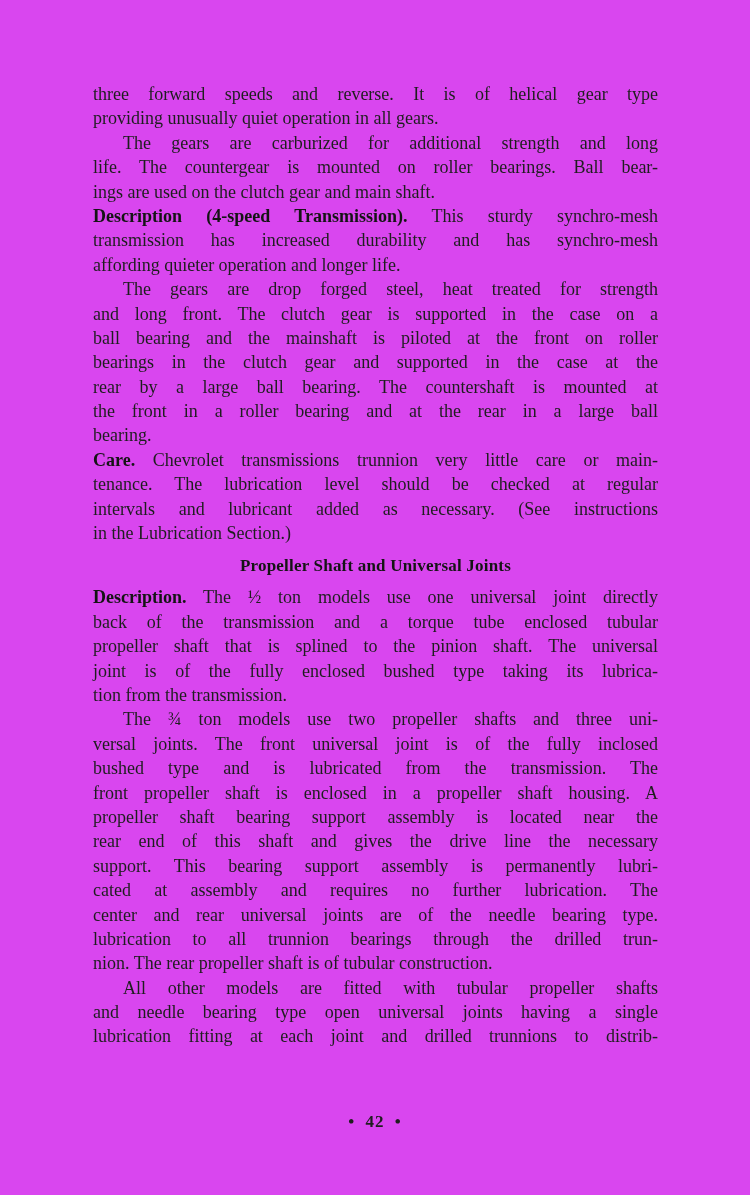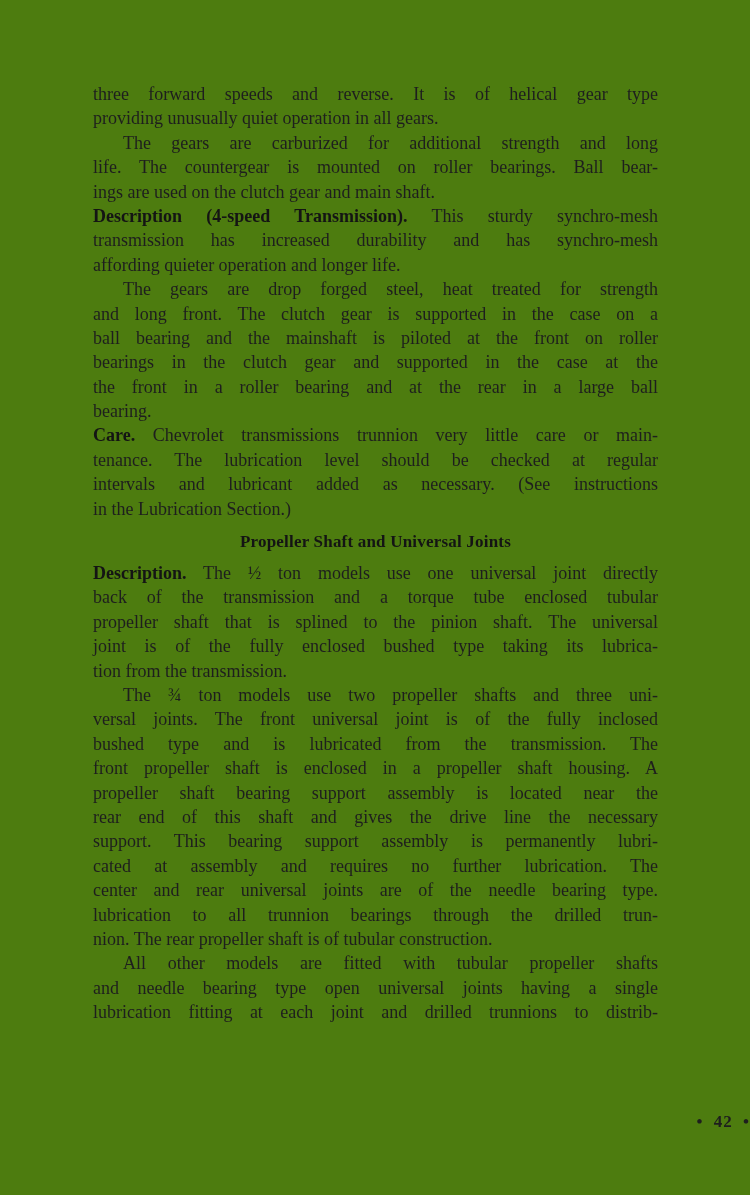--- a/index.html
+++ b/index.html
@@ -4,21 +4,21 @@
 <style>
   html, body { margin: 0; padding: 0; }
   body {
     width: 750px; height: 1195px;
     background: #ffffff;
     font-family: "Liberation Serif", "DejaVu Serif", serif;
   }
   .page {
     position: relative;
     width: 750px; height: 1195px;
-    background: #4d7c0f;
+    background: #d946ef;
     color: #1e1e1e;
     overflow: hidden;
   }
   .text-block {
     position: absolute;
     left: 93px; top: 82px;
     width: 565px;
   }
   .para { margin: 0; padding: 0; }
   .line {
@@ -42,21 +42,21 @@
     text-align: center;
     line-height: 26px;
     height: 26px;
     margin: 8px 0 6px 0;
     letter-spacing: 0.2px;
   }
   .footer {
     position: absolute;
     left: 0; right: 0;
     top: 1112px;
-    text-align: right;
+    text-align: center;
   }
   .page-number {
     font-size: 17px;
     font-weight: bold;
     color: #1e1e1e;
     letter-spacing: 1px;
     word-spacing: 5px;
   }
 </style>
 </head>
@@ -76,20 +76,21 @@
       <div class="para">
         <div class="line"><span class="lead">Description (4-speed Transmission).</span><span> This sturdy synchro-mesh</span></div>
         <div class="line"><span>transmission has increased durability and has synchro-mesh</span></div>
         <div class="line last"><span>affording quieter operation and longer life.</span></div>
       </div>
       <div class="para">
         <div class="line indent"><span>The gears are drop forged steel, heat treated for strength</span></div>
         <div class="line"><span>and long front. The clutch gear is supported in the case on a</span></div>
         <div class="line"><span>ball bearing and the mainshaft is piloted at the front on roller</span></div>
         <div class="line"><span>bearings in the clutch gear and supported in the case at the</span></div>
+        <div class="line"><span>rear by a large ball bearing. The countershaft is mounted at</span></div>
         <div class="line"><span>the front in a roller bearing and at the rear in a large ball</span></div>
         <div class="line last"><span>bearing.</span></div>
       </div>
       <div class="para">
         <div class="line"><span class="lead">Care.</span><span> Chevrolet transmissions trunnion very little care or main-</span></div>
         <div class="line"><span>tenance. The lubrication level should be checked at regular</span></div>
         <div class="line"><span>intervals and lubricant added as necessary. (See instructions</span></div>
         <div class="line last"><span>in the Lubrication Section.)</span></div>
       </div>
       <h2 class="section-heading">Propeller Shaft and Universal Joints</h2>

